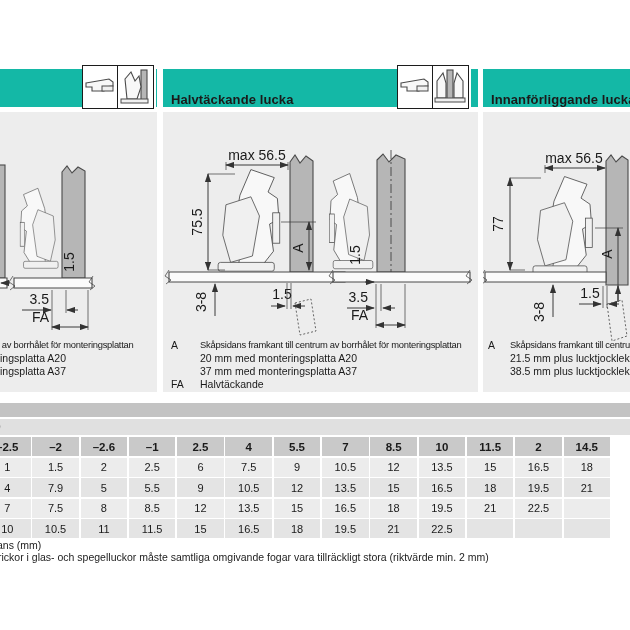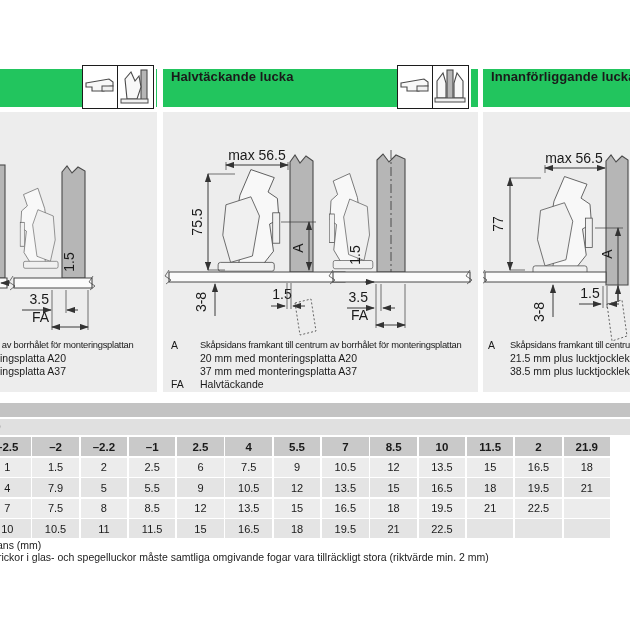--- a/index.html
+++ b/index.html
@@ -1,19 +1,19 @@
 <!DOCTYPE html>
 <html><head>
 <meta charset="utf-8">
 <style>
   html,body{margin:0;padding:0;background:#fff;}
   #page{position:relative;width:630px;height:630px;background:#fff;overflow:hidden;
         font-family:"Liberation Sans",sans-serif;color:#1a1a1a;}
   
-  .band{position:absolute;top:69px;height:38px;background:#22c55e;display:flex;align-items:flex-start;}
+  .band{position:absolute;top:69px;height:38px;background:#14b8a6;display:flex;align-items:flex-end;}
   .band-title{font-weight:bold;font-size:13px;padding-left:8px;white-space:nowrap;letter-spacing:.1px;}
   .iconpair{position:absolute;top:65px;width:74px;height:44px;display:flex;background:#fff;}
   .iconbox{width:37px;height:44px;box-sizing:border-box;border:1.6px solid #1c1c1c;background:#fff;}
   .iconbox + .iconbox{border-left-width:1.6px;margin-left:-1.6px;}
   
   .panel{position:absolute;top:112px;height:280px;background:#ededed;}
   .panel svg{position:absolute;left:0;top:0;}
   
   .dim{stroke:#3a3a3a;stroke-width:1;fill:none;}
   .ext{stroke:#3a3a3a;stroke-width:.7;fill:none;}
@@ -250,31 +250,31 @@
   </div>
 
   <div class="darkband"></div>
   <div class="lightband">
     <span class="partialchar">0</span>
   </div>
   <div id="tablewrap">
       <div class="trow thead">
         <div class="tcell">–2.5</div>
         <div class="tcell">–2</div>
-        <div class="tcell">–2.2</div>
+        <div class="tcell">–2.6</div>
         <div class="tcell">–1</div>
         <div class="tcell">2.5</div>
         <div class="tcell">4</div>
         <div class="tcell">5.5</div>
         <div class="tcell">7</div>
         <div class="tcell">8.5</div>
         <div class="tcell">10</div>
         <div class="tcell">11.5</div>
         <div class="tcell">2</div>
-        <div class="tcell">21.9</div>
+        <div class="tcell">14.5</div>
       </div>
       <div class="trow trow-a">
         <div class="tcell">1</div>
         <div class="tcell">1.5</div>
         <div class="tcell">2</div>
         <div class="tcell">2.5</div>
         <div class="tcell">6</div>
         <div class="tcell">7.5</div>
         <div class="tcell">9</div>
         <div class="tcell">10.5</div>

